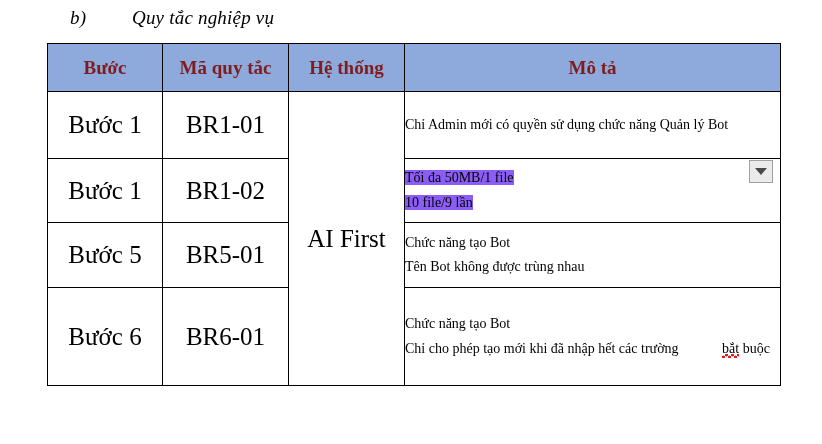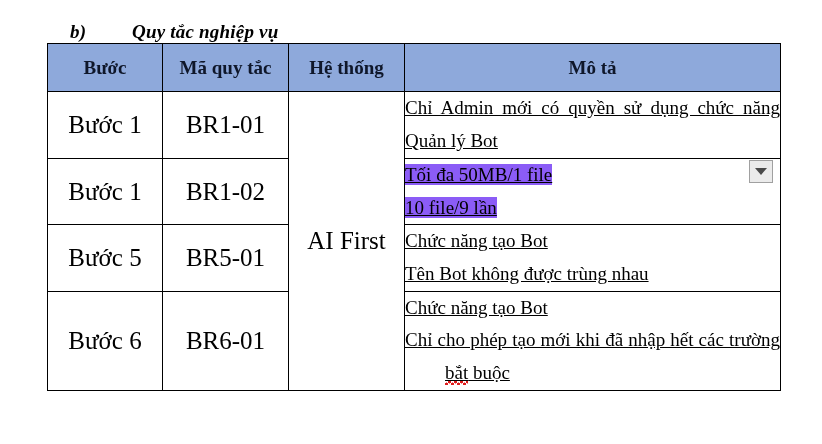--- a/index.html
+++ b/index.html
@@ -14,23 +14,23 @@
     overflow: hidden;
     font-family: "Liberation Serif", "DejaVu Serif", serif;
     color: #000000;
     -webkit-font-smoothing: antialiased;
   }
 
   
   .heading {
     position: absolute;
     left: 70px;
-    top: 21px;
+    top: 7px;
     font-size: 19px;
-    font-weight: bold;
+    font-weight: normal;
     font-style: italic;
     white-space: nowrap;
     letter-spacing: 0.2px;
   }
   .heading .label {
     display: inline-block;
     width: 62px;
   }
   .heading .title {
     display: inline-block;
@@ -52,45 +52,44 @@
     font-weight: normal;
   }
 
   
   .rules-table thead th {
     background: #8EA9DB;
     height: 47px;
     text-align: center;
     font-size: 19px;
     font-weight: bold;
-    color: #0f172a;
+    color: #7f1d1d;
   }
 
   
   .col-step  { width: 114px; }
   .col-code  { width: 125px; margin-top: 30px; }
   .col-sys   { width: 115px; }
   .col-desc  { width: 375px; }
 
   .cell-step, .cell-code, .cell-sys {
     text-align: center;
     font-size: 25px;
   }
   .cell-sys {
     vertical-align: top;
     padding-top: 130px;
   }
 
   .cell-desc {
     text-align: left;
-    font-size: 19px;
+    font-size: 14px;
     padding: 6px 8px 8px 8px;
     line-height: 1.72;
     position: relative;
-    text-decoration: underline;
   }
   .cell-desc .just {
     text-align: justify;
     text-align-last: left;
   }
   .cell-desc p {
     margin: 0;
   }
 
   .row-r1 td { height: 66px; }

